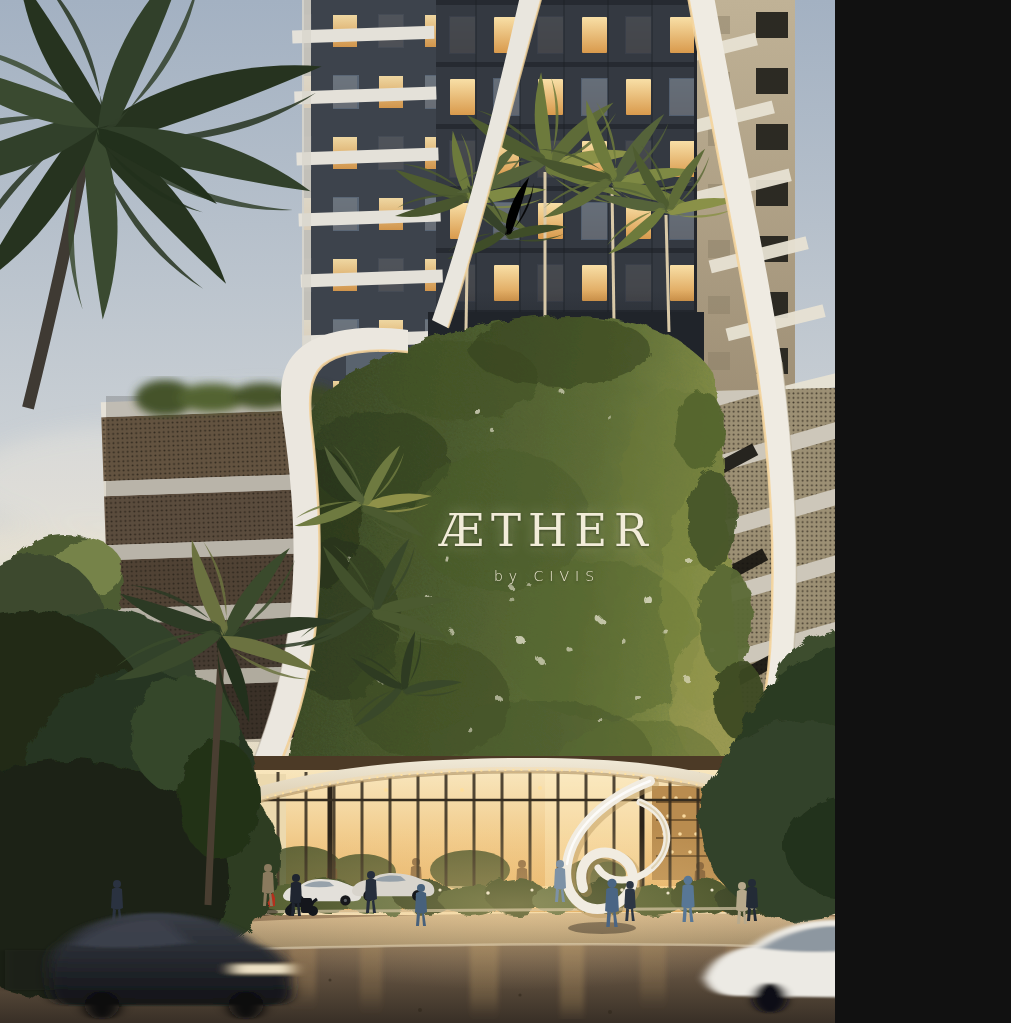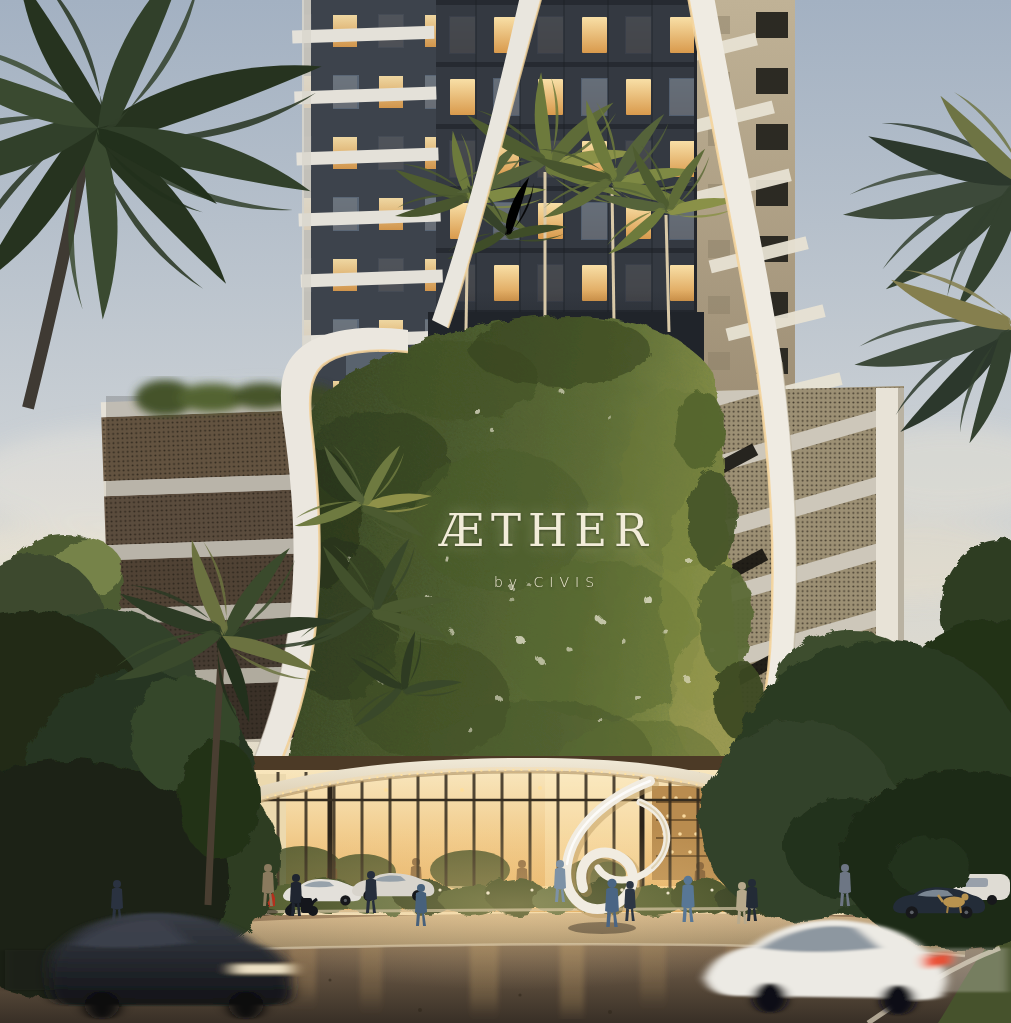--- a/index.html
+++ b/index.html
@@ -1,29 +1,29 @@
 <!DOCTYPE html>
 <html><head>
 <meta charset="utf-8">
 <title>ÆTHER by CIVIS</title>
 <style>
   html,body{margin:0;padding:0;background:#111;}
-  #stage{position:relative;width:1011px;height:1023px;overflow:hidden;
+  #stage{position:relative;width:835px;height:1023px;overflow:hidden;
          font-family:"DejaVu Serif", serif;}
   .sky{position:absolute;inset:0;
     background:
       radial-gradient(640px 320px at 62% 86%, rgba(255,216,150,.45), transparent 70%),
       radial-gradient(420px 240px at 8% 60%, rgba(238,230,212,.5), transparent 75%),
       linear-gradient(180deg,#a3b1c2 0%,#b6c0cb 22%,#c9cfd4 42%,#d8d8d3 58%,#e4dcc8 74%,#eedcba 92%,#f0dcb4 100%);}
   svg.scene{position:absolute;inset:0;}
   .logo{position:absolute;left:416px;top:508px;width:262px;text-align:center;
         color:#f2ecd9;text-shadow:0 1px 3px rgba(45,55,30,.75), 0 0 14px rgba(255,245,220,.35);
         pointer-events:none;}
   .logo .title{font-size:45px;letter-spacing:7px;font-weight:400;line-height:1;}
-  .logo .subtitle{display:block;margin-top:21px;font-family:"DejaVu Sans",sans-serif;
+  .logo .subtitle{display:block;margin-top:15px;font-family:"DejaVu Sans",sans-serif;
         font-size:14px;letter-spacing:6px;font-weight:300;color:#efe8d4;}
 </style>
 </head>
 <body>
 
 <div id="stage">
   <div class="sky"></div>
 
   <svg class="scene" width="1011" height="1023" viewBox="0 0 1011 1023">
     <defs>

